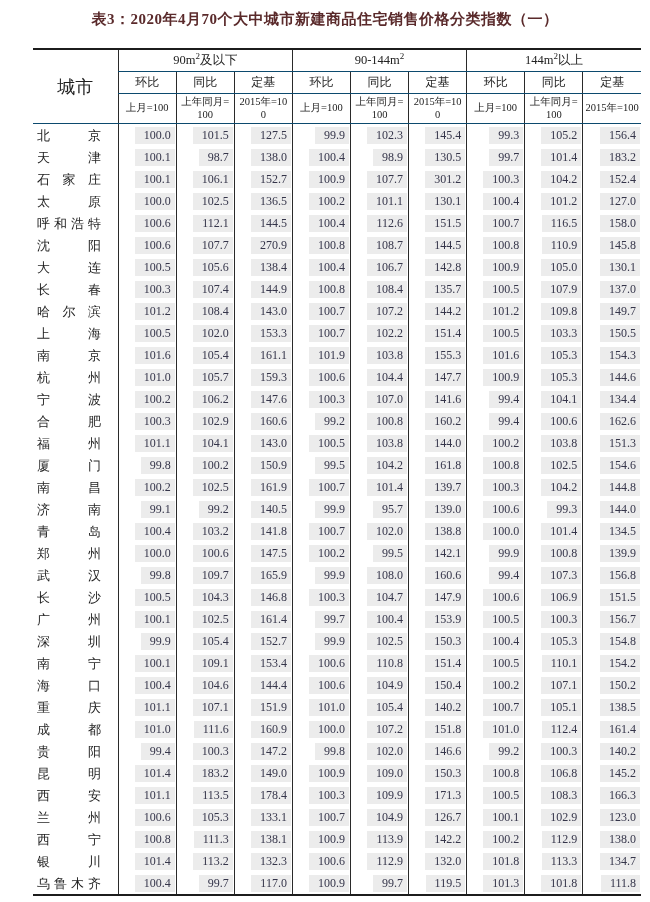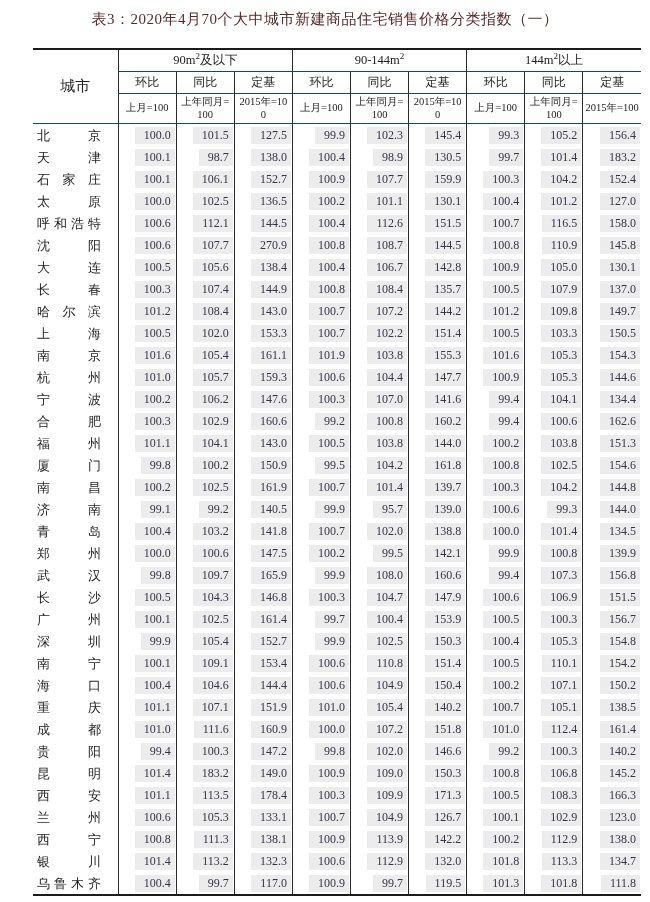--- a/index.html
+++ b/index.html
@@ -3,34 +3,34 @@
 <meta charset="utf-8">
 <style>
   html,body{margin:0;padding:0;}
   body{
     width:650px;height:902px;background:#ffffff;
     font-family:"Liberation Serif","DejaVu Serif",serif;
     overflow:hidden;
   }
   .title{
     margin:0;padding-top:10px;height:24px;
-    text-align:center;font-size:15px;font-weight:normal;
+    text-align:center;font-size:15px;font-weight:bold;
     color:#5a2a2b;letter-spacing:0.5px;
   }
   table.idx{
     border-collapse:collapse;table-layout:fixed;
     margin:14px 0 0 33px;width:608px;
     border-top:2px solid #1c1c1c;border-bottom:2px solid #1c1c1c;
   }
   col.city-col{width:85px;}
   col.v-col{width:58px;}
   th,td{padding:0;border-left:1px solid #2a2a2a;}
   .city-h,td.city{border-left:none;}
   thead th{border-bottom:1px solid #0c4a6e;font-weight:normal;color:#222;vertical-align:middle;}
-  .city-h{font-size:15px;color:#1f1f1f;}
+  .city-h{font-size:18px;color:#1f1f1f;}
   th.grp{font-size:12.5px;height:21px;text-align:center;}
   th.grp sup{font-size:9px;line-height:0;}
   th.metric{font-size:12px;height:21px;text-align:center;}
   th.baseh{font-size:10.5px;height:27px;line-height:1.2;text-align:center;word-break:break-all;padding:1px 2px;}
   td.city{height:22px;background:#fff;}
   .cname{
     display:inline-block;width:64px;margin-left:4px;
     font-size:13px;color:#1f1f1f;
     text-align:justify;text-align-last:justify;
     white-space:nowrap;
@@ -113,21 +113,21 @@
           <td class="num"><span class="v">101.4</span></td>
           <td class="num"><span class="v">183.2</span></td>
         </tr>
         <tr>
           <td class="city"><span class="cname">石家庄</span></td>
           <td class="num"><span class="v">100.1</span></td>
           <td class="num"><span class="v">106.1</span></td>
           <td class="num"><span class="v">152.7</span></td>
           <td class="num"><span class="v">100.9</span></td>
           <td class="num"><span class="v">107.7</span></td>
-          <td class="num"><span class="v">159.9</span></td>
+          <td class="num"><span class="v">301.2</span></td>
           <td class="num"><span class="v">100.3</span></td>
           <td class="num"><span class="v">104.2</span></td>
           <td class="num"><span class="v">152.4</span></td>
         </tr>
         <tr>
           <td class="city"><span class="cname">太原</span></td>
           <td class="num"><span class="v">100.0</span></td>
           <td class="num"><span class="v">102.5</span></td>
           <td class="num"><span class="v">136.5</span></td>
           <td class="num"><span class="v">100.2</span></td>

